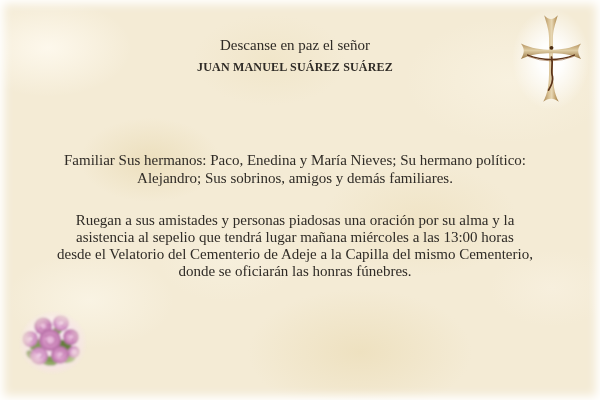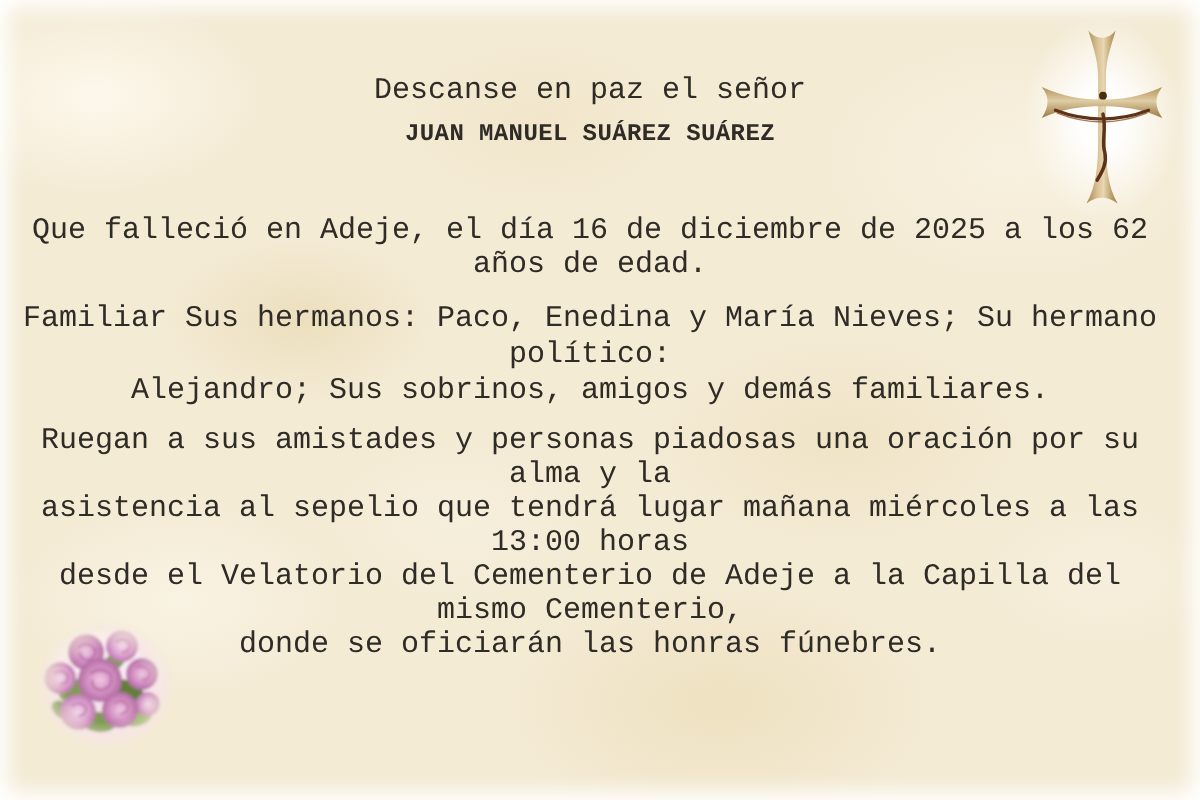--- a/index.html
+++ b/index.html
@@ -21,21 +21,20 @@
       radial-gradient(ellipse 90px 55px  at 92% 72%, #f7efdd 0%, rgba(247,239,221,0) 70%),
       radial-gradient(ellipse 110px 65px at 45% 15%, #f1e6ca 0%, rgba(241,230,202,0) 70%),
       radial-gradient(ellipse 100px 60px at 38% 65%, #f6efdc 0%, rgba(246,239,220,0) 70%);
     box-shadow: inset 0 0 10px 4px #ffffff;
   }
   .para {
     position: absolute; left: 10px; right: 20px;
     text-align: center; color: #2f2b26;
     font-size: 15px; line-height: 17px;
     white-space: pre-line;
-    font-family: Liberation Mono, monospace;
   }
   .intro   { top: 37px; }
   .name    { top: 58px; font-weight: bold; font-size: 12px; line-height: 19px; letter-spacing: 0.2px; }
   .death   { top: 107px; }
   .family  { top: 151px; line-height: 18px; }
   .request { top: 212px; }
   .closing { top: 289px; }
 
   .crucifix-wrap {
     position: absolute; left: 512px; top: 8px; width: 78px; height: 102px;
@@ -79,21 +78,20 @@
 
       <path d="M12,43 Q36,52 60,43" fill="none" stroke="#5c3318" stroke-width="1.6" stroke-linecap="round"></path>
       <path d="M13,44.5 Q36,53.5 59,44.5" fill="none" stroke="#8a5a30" stroke-width="0.8" stroke-linecap="round" opacity="0.8"></path>
 
       <path d="M36.5,45 C38.5,53 35.5,59 37.5,65 C38.5,70 36.5,74 33.5,79" fill="none" stroke="#5c3318" stroke-width="1.8" stroke-linecap="round"></path>
     </svg>
   </div>
 
   <div class="para intro">Descanse en paz el señor</div>
   <div class="para name">JUAN MANUEL SUÁREZ SUÁREZ</div>
-  <div class="para death">Que falleció en Adeje, el día 16 de diciembre de 2025 a los 62 años de edad.</div>
   <div class="para family">Familiar Sus hermanos: Paco, Enedina y María Nieves; Su hermano político:
 Alejandro; Sus sobrinos, amigos y demás familiares.</div>
   <div class="para request">Ruegan a sus amistades y personas piadosas una oración por su alma y la
 asistencia al sepelio que tendrá lugar mañana miércoles a las 13:00 horas
 desde el Velatorio del Cementerio de Adeje a la Capilla del mismo Cementerio,
 donde se oficiarán las honras fúnebres.</div>
 
   <div class="roses-wrap">
     <svg width="72" height="70" viewBox="0 0 72 70">
       <defs>

